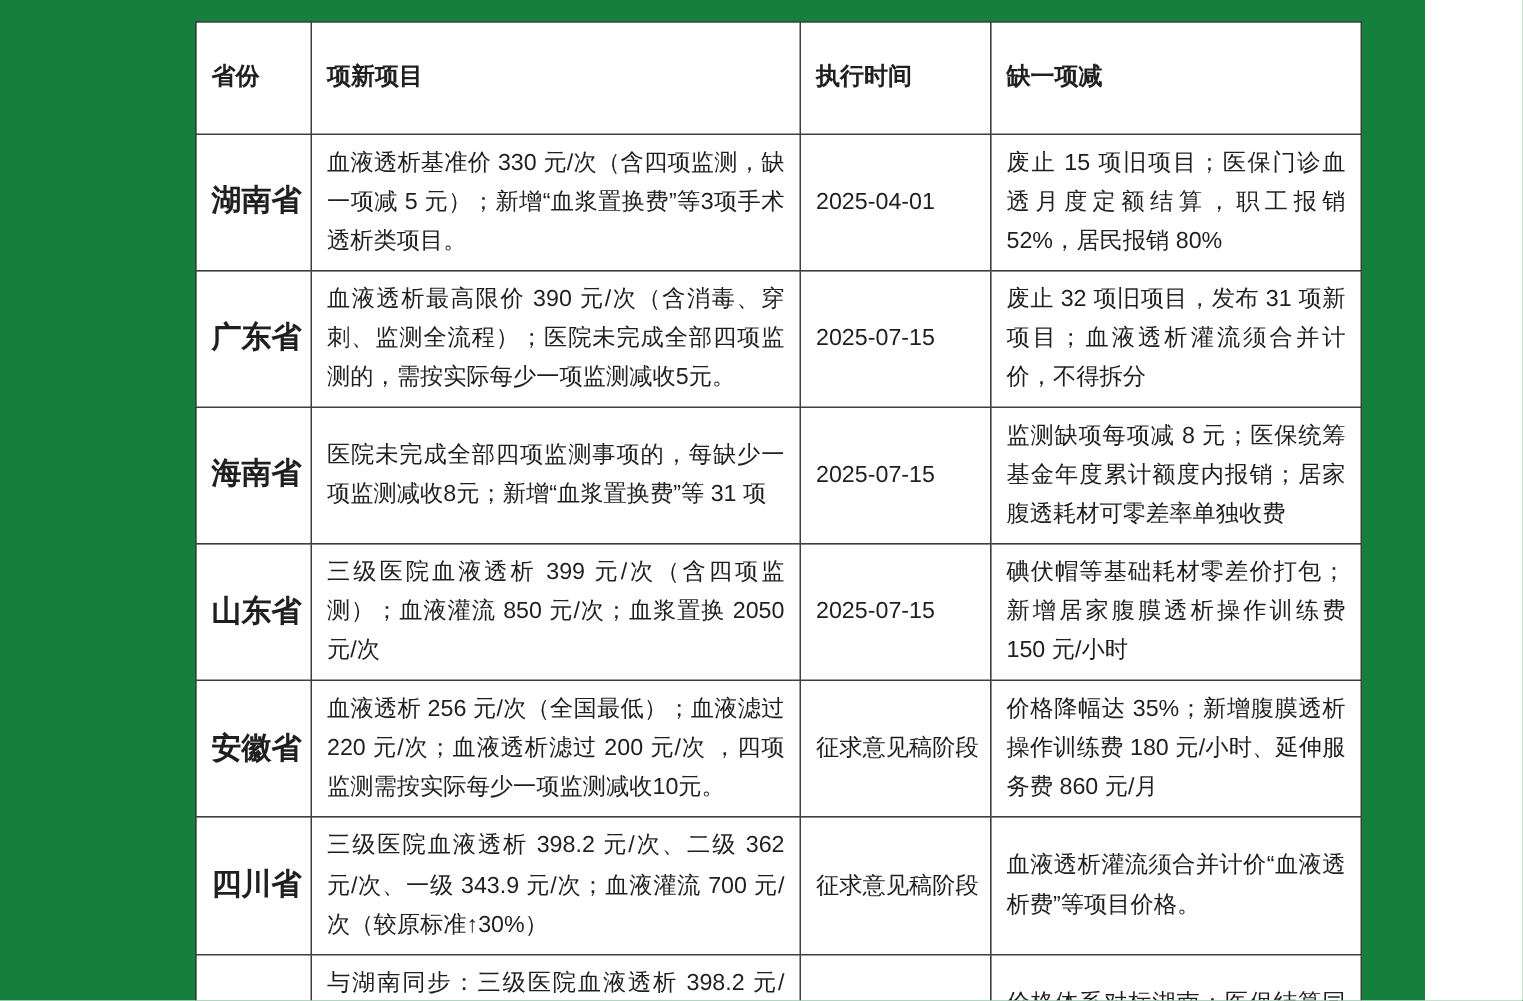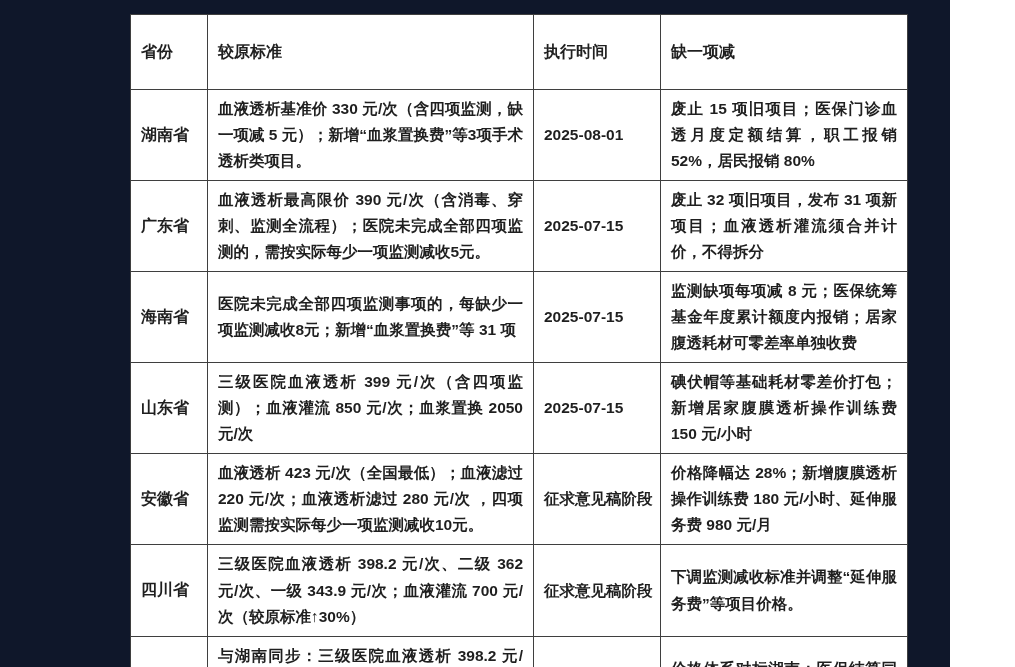--- a/index.html
+++ b/index.html
@@ -5,52 +5,51 @@
   html, body {
     margin: 0;
     padding: 0;
     background: #ffffff;
     font-family: "Liberation Sans", sans-serif;
   }
   .page {
     position: relative;
     width: 950px;
     height: 667px;
-    background: #0f172a;
+    background: #15803d;
     overflow: hidden;
   }
   table.data-table {
     position: absolute;
     left: 130px;
     top: 14px;
     width: 777px;
     border-collapse: collapse;
     table-layout: fixed;
     color: #1f1f1f;
     font-size: 15.5px;
   }
   table.data-table th,
   table.data-table td {
     border: 1.5px solid #3f3f3f;
     vertical-align: middle;
     padding: 6px 10px;
     line-height: 1.68;
     background: #ffffff;
-    font-weight: bold;
   }
   table.data-table thead th {
     font-weight: bold;
     text-align: left;
     height: 62px;
     font-size: 16px;
   }
   td.province-cell {
     font-weight: bold;
     text-align: left;
-    font-size: 16px;
+    font-size: 20px;
     white-space: nowrap;
   }
   td.content-cell {
     text-align: justify;
     text-justify: inter-ideograph;
   }
   td.time-cell {
     text-align: left;
     white-space: nowrap;
   }
@@ -73,30 +72,30 @@
   <table class="data-table">
     <colgroup>
       <col style="width:77px">
       <col style="width:326px">
       <col style="width:127px">
       <col style="width:247px">
     </colgroup>
     <thead>
       <tr>
         <th>省份</th>
-        <th>较原标准</th>
+        <th>项新项目</th>
         <th>执行时间</th>
         <th>缺一项减</th>
       </tr>
     </thead>
     <tbody>
       <tr class="row-1">
         <td class="province-cell">湖南省</td>
         <td class="content-cell">血液透析基准价 330 元/次（含四项监测，缺一项减 5 元）；新增“血浆置换费”等3项手术透析类项目。</td>
-        <td class="time-cell">2025-08-01</td>
+        <td class="time-cell">2025-04-01</td>
         <td class="notes-cell">废止 15 项旧项目；医保门诊血透月度定额结算，职工报销 52%，居民报销 80%</td>
       </tr>
       <tr class="row-2">
         <td class="province-cell">广东省</td>
         <td class="content-cell">血液透析最高限价 390 元/次（含消毒、穿刺、监测全流程）；医院未完成全部四项监测的，需按实际每少一项监测减收5元。</td>
         <td class="time-cell">2025-07-15</td>
         <td class="notes-cell">废止 32 项旧项目，发布 31 项新项目；血液透析灌流须合并计价，不得拆分</td>
       </tr>
       <tr class="row-3">
         <td class="province-cell">海南省</td>
@@ -105,29 +104,29 @@
         <td class="notes-cell">监测缺项每项减 8 元；医保统筹基金年度累计额度内报销；居家腹透耗材可零差率单独收费</td>
       </tr>
       <tr class="row-4">
         <td class="province-cell">山东省</td>
         <td class="content-cell">三级医院血液透析 399 元/次（含四项监测）；血液灌流 850 元/次；血浆置换 2050 元/次</td>
         <td class="time-cell">2025-07-15</td>
         <td class="notes-cell">碘伏帽等基础耗材零差价打包；新增居家腹膜透析操作训练费 150 元/小时</td>
       </tr>
       <tr class="row-5">
         <td class="province-cell">安徽省</td>
-        <td class="content-cell">血液透析 423 元/次（全国最低）；血液滤过 220 元/次；血液透析滤过 280 元/次 ，四项监测需按实际每少一项监测减收10元。</td>
+        <td class="content-cell">血液透析 256 元/次（全国最低）；血液滤过 220 元/次；血液透析滤过 200 元/次 ，四项监测需按实际每少一项监测减收10元。</td>
         <td class="time-cell">征求意见稿阶段</td>
-        <td class="notes-cell">价格降幅达 28%；新增腹膜透析操作训练费 180 元/小时、延伸服务费 980 元/月</td>
+        <td class="notes-cell">价格降幅达 35%；新增腹膜透析操作训练费 180 元/小时、延伸服务费 860 元/月</td>
       </tr>
       <tr class="row-6">
         <td class="province-cell">四川省</td>
         <td class="content-cell">三级医院血液透析 398.2 元/次、二级 362 元/次、一级 343.9 元/次；血液灌流 700 元/次（较原标准↑30%）</td>
         <td class="time-cell">征求意见稿阶段</td>
-        <td class="notes-cell">下调监测减收标准并调整“延伸服务费”等项目价格。</td>
+        <td class="notes-cell">血液透析灌流须合并计价“血液透析费”等项目价格。</td>
       </tr>
       <tr class="row-7">
         <td class="province-cell">重庆市</td>
         <td class="content-cell">与湖南同步：三级医院血液透析 398.2 元/次；医院未完成全部四项监测的，需按实际每少一项监测减收8元（减收按比例浮动）。</td>
         <td class="time-cell">2025-08-01</td>
         <td class="notes-cell">价格体系对标湖南；医保结算同湖南模式</td>
       </tr>
     </tbody>
   </table>
 </div>

